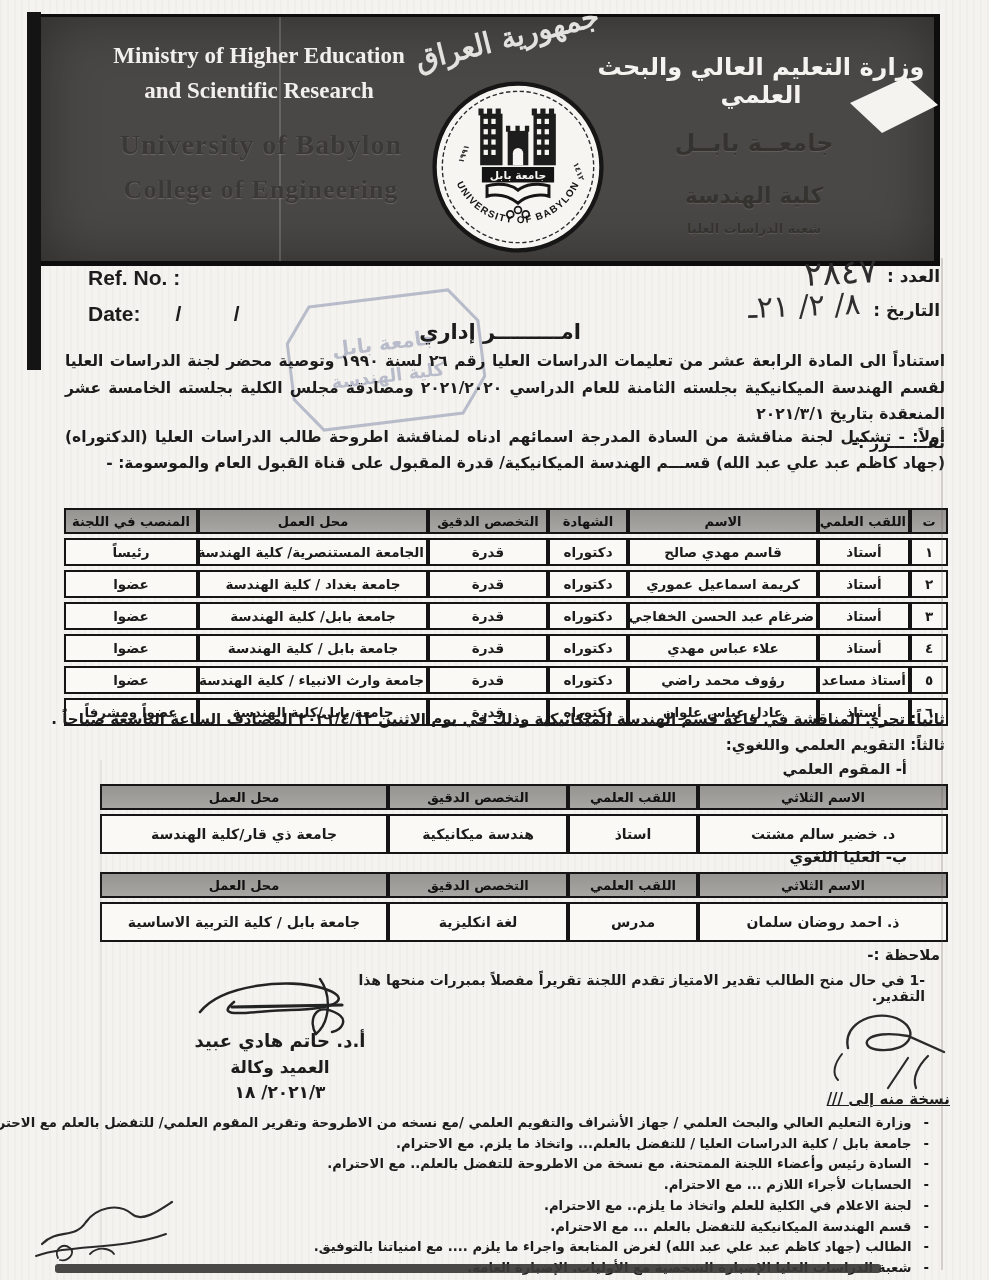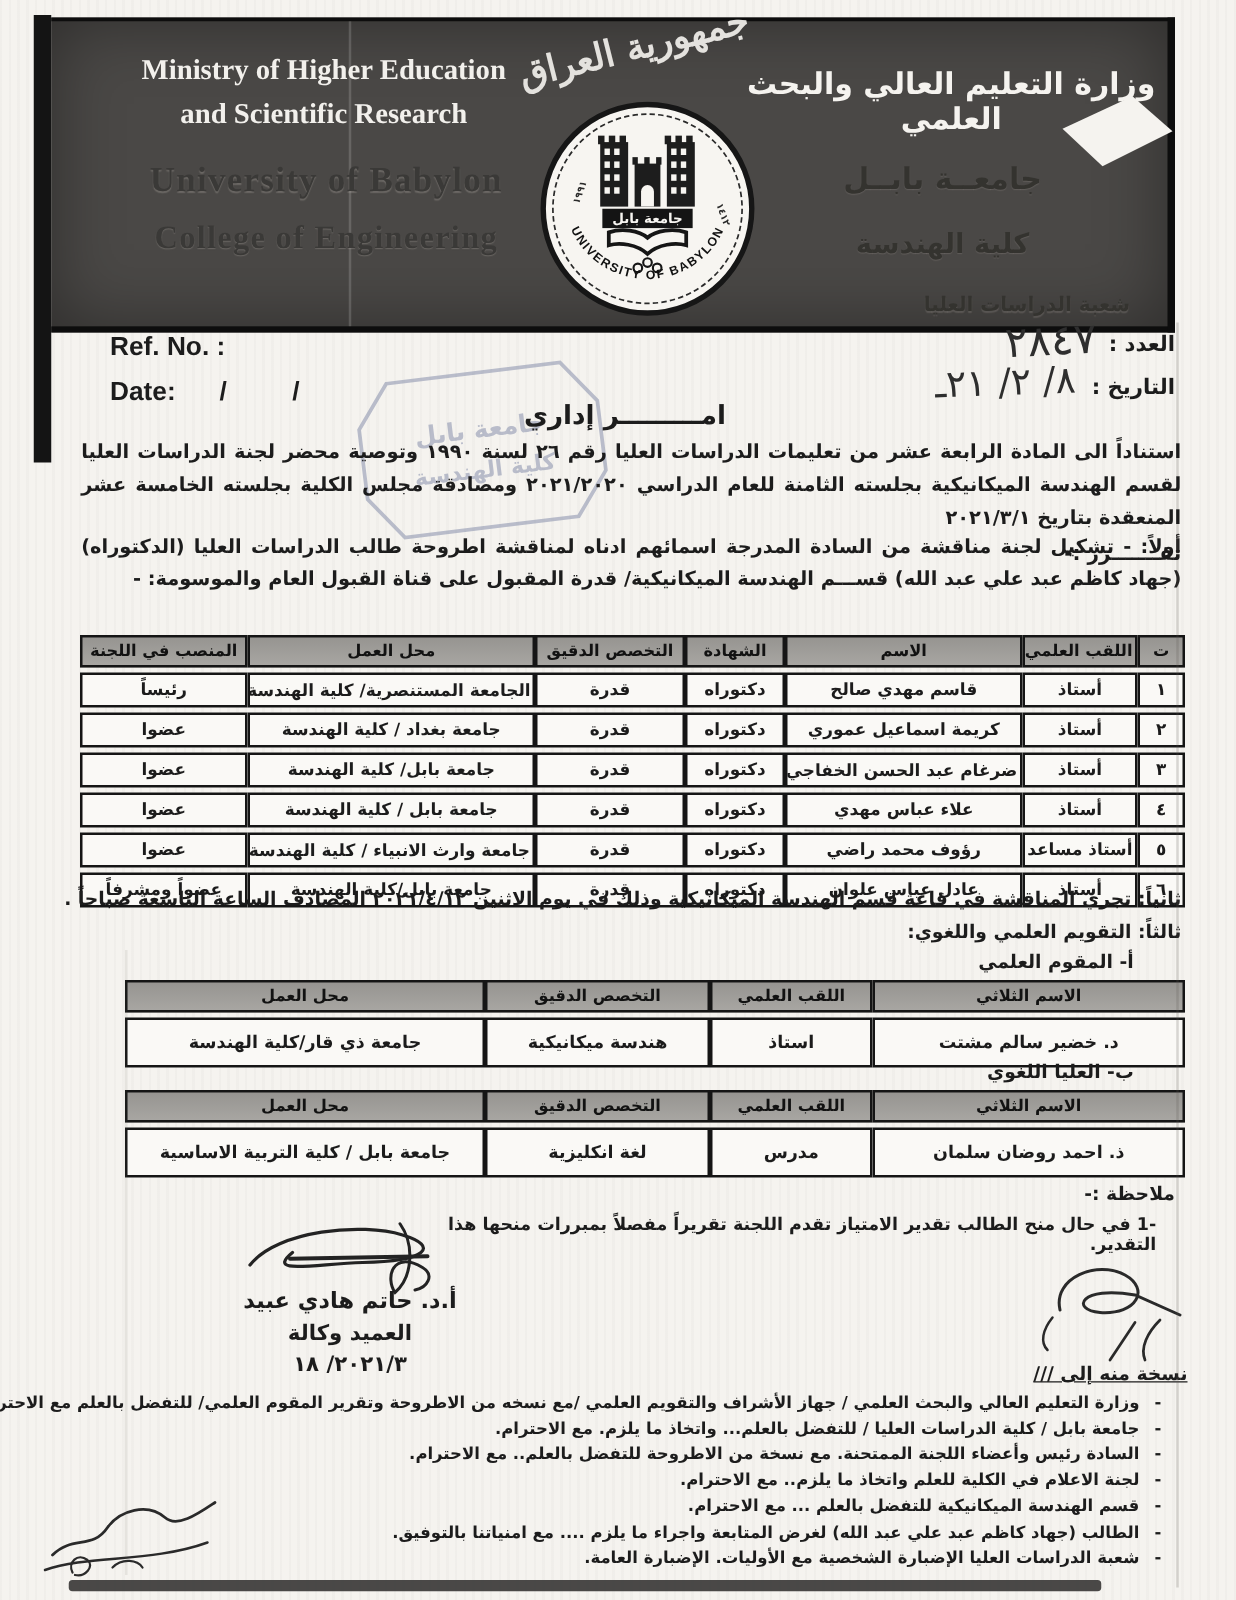--- a/index.html
+++ b/index.html
@@ -25,21 +25,21 @@
     font-weight:bold;font-size:26px;letter-spacing:1px;text-shadow:0 1px 1px rgba(185,180,172,0.30);}
   .calligraphy{left:372px;top:4px;color:#edebe7;font-size:29px;font-weight:bold;
     font-family:"DejaVu Serif",serif;transform:rotate(-14deg);opacity:.95;z-index:1;}
   .seal-wrap{left:391px;top:64px;width:172px;height:172px;z-index:2;}
   .ministry-ar{right:8px;top:36px;width:330px;text-align:center;color:#f5f3ef;font-size:24px;font-weight:bold;z-index:2;}
   .white-notch{right:-6px;top:58px;z-index:3;}
   .univ-ar{right:30px;top:112px;width:300px;text-align:center;color:#34332f;font-size:24px;font-weight:bold;
     letter-spacing:2px;text-shadow:0 1px 1px rgba(180,175,168,0.22);}
   .college-ar{right:30px;top:166px;width:300px;text-align:center;color:#34332f;font-size:22px;font-weight:bold;
     text-shadow:0 1px 1px rgba(180,175,168,0.22);}
-  .section-ar{right:30px;top:217px;width:300px;color:#34332f;font-size:16px;font-weight:bold;
+  .section-ar{right:30px;top:204px;width:300px;text-align:center;color:#34332f;font-size:13px;font-weight:bold;
     text-shadow:0 1px 1px rgba(180,175,168,0.22);}
 
   
   .ref-no{left:88px;top:266px;font-family:"Liberation Sans",sans-serif;font-weight:bold;font-size:21px;white-space:pre;}
   .date-line{left:88px;top:302px;font-family:"Liberation Sans",sans-serif;font-weight:bold;font-size:21px;white-space:pre;}
   .adad-label{right:49px;top:266px;font-size:17px;font-weight:bold;}
   .adad-value{right:112px;top:252px;font-size:34px;letter-spacing:14px;transform:rotate(-3deg);}
   .tarikh-label{right:49px;top:300px;font-size:17px;font-weight:bold;}
   .tarikh-value{right:128px;top:288px;font-size:30px;letter-spacing:6px;transform:rotate(-2deg);}
 
@@ -340,20 +340,21 @@
     <path d="M96,52 L76,82" fill="none" stroke="#2a2a2a" stroke-width="2.2" stroke-linecap="round"></path>
     <path d="M116,50 C106,60 100,72 104,82" fill="none" stroke="#2a2a2a" stroke-width="2.2" stroke-linecap="round"></path>
     <path d="M30,48 C22,58 20,68 26,74" fill="none" stroke="#2a2a2a" stroke-width="2" stroke-linecap="round"></path>
   </svg>
 
   <div class="abs copy-heading ar">نسخة منه إلى ///</div>
   <div class="abs copy-list ar">
     <div class="copy-item"><span class="copy-bullet">-</span><span>وزارة التعليم العالي والبحث العلمي / جهاز الأشراف والتقويم العلمي /مع نسخه من الاطروحة وتقرير المقوم العلمي/ للتفضل بالعلم مع الاحترام.</span></div>
     <div class="copy-item"><span class="copy-bullet">-</span><span>جامعة بابل / كلية الدراسات العليا / للتفضل بالعلم... واتخاذ ما يلزم. مع الاحترام.</span></div>
     <div class="copy-item"><span class="copy-bullet">-</span><span>السادة رئيس وأعضاء اللجنة الممتحنة. مع نسخة من الاطروحة للتفضل بالعلم.. مع الاحترام.</span></div>
+    <div class="copy-item"><span class="copy-bullet">-</span><span>الحسابات لأجراء اللازم ... مع الاحترام.</span></div>
     <div class="copy-item"><span class="copy-bullet">-</span><span>لجنة الاعلام في الكلية للعلم واتخاذ ما يلزم.. مع الاحترام.</span></div>
     <div class="copy-item"><span class="copy-bullet">-</span><span>قسم الهندسة الميكانيكية للتفضل بالعلم ... مع الاحترام.</span></div>
     <div class="copy-item"><span class="copy-bullet">-</span><span>الطالب (جهاد كاظم عبد علي عبد الله) لغرض المتابعة واجراء ما يلزم .... مع امنياتنا بالتوفيق.</span></div>
     <div class="copy-item"><span class="copy-bullet">-</span><span>شعبة الدراسات العليا الإضبارة الشخصية مع الأوليات. الإضبارة العامة.</span></div>
   </div>
 
   <svg class="abs corner-sig" width="155" height="78" viewBox="0 0 155 78">
     <path d="M12,52 C28,36 44,48 56,30 C66,16 88,10 102,22 C112,31 130,18 142,10" fill="none" stroke="#2a2a2a" stroke-width="2.2" stroke-linecap="round"></path>
     <path d="M6,64 C40,52 92,58 136,42" fill="none" stroke="#2a2a2a" stroke-width="2" stroke-linecap="round"></path>
     <path d="M28,66 C24,58 32,50 40,56 C46,61 38,70 30,68" fill="none" stroke="#2a2a2a" stroke-width="1.8" stroke-linecap="round"></path>

